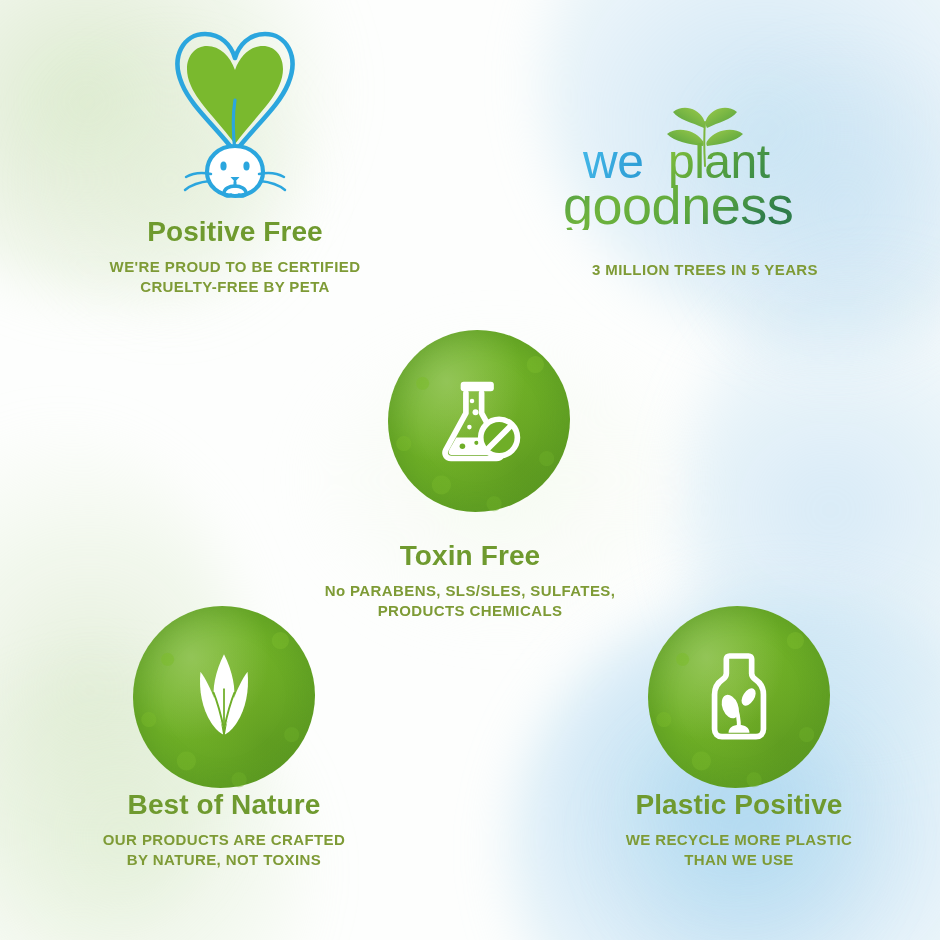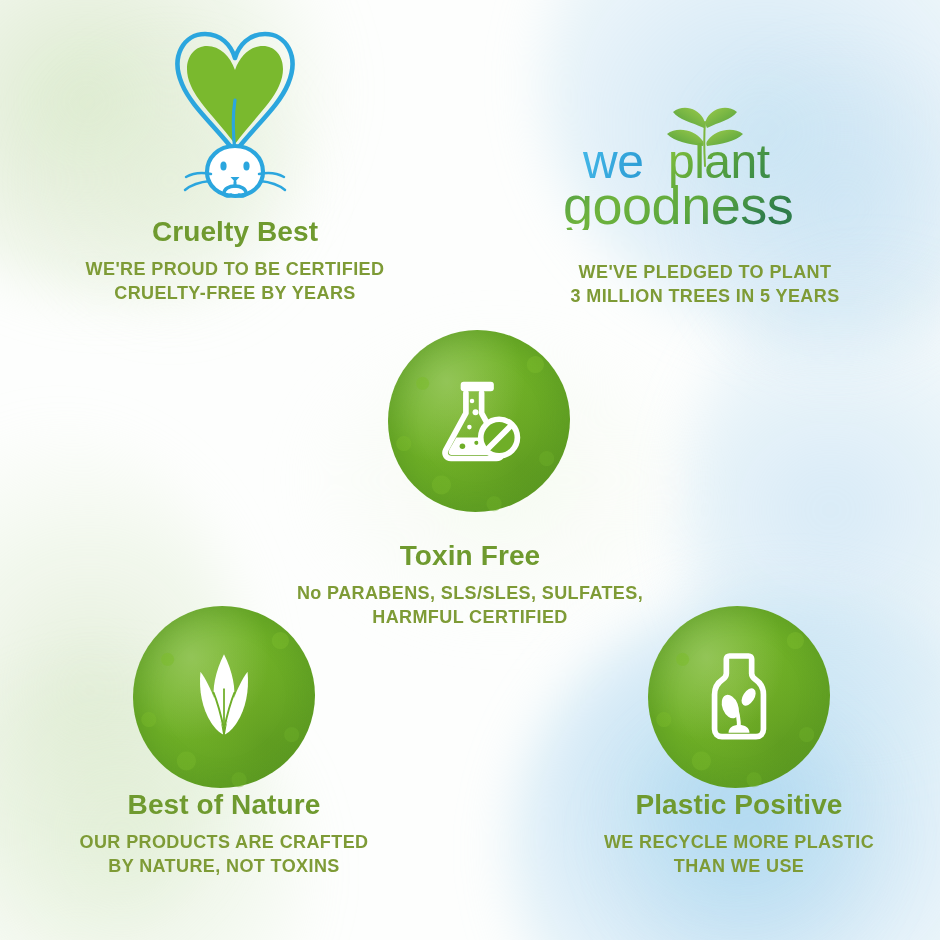--- a/index.html
+++ b/index.html
@@ -59,21 +59,21 @@
   .heading {
     font-size: 28px;
     font-weight: bold;
     color: #6f9a2f;
     letter-spacing: 0.1px;
     line-height: 1.1;
     white-space: nowrap;
   }
 
   .sub {
-    font-size: 18px;
+    font-size: 15px;
     font-weight: bold;
     color: #7e9b36;
     letter-spacing: 0.4px;
     line-height: 1.35;
     margin-top: 9px;
     white-space: nowrap;
   }
   .sub span { display: block; }
 
   
@@ -146,25 +146,25 @@
         <path d="M70 160 C 76 160 81 163 81 167 C 81 170 77 171 74 169" fill="none" stroke="#2ba6de" stroke-width="3.4" stroke-linecap="round"></path>
 
         <path d="M46 148 C 36 146 28 147 21 151" fill="none" stroke="#2ba6de" stroke-width="2.5" stroke-linecap="round"></path>
         <path d="M45 155 C 34 156 26 159 20 164" fill="none" stroke="#2ba6de" stroke-width="2.5" stroke-linecap="round"></path>
 
         <path d="M94 148 C 104 146 112 147 119 151" fill="none" stroke="#2ba6de" stroke-width="2.5" stroke-linecap="round"></path>
         <path d="M95 155 C 106 156 114 159 120 164" fill="none" stroke="#2ba6de" stroke-width="2.5" stroke-linecap="round"></path>
       </svg>
     </div>
 
-    <div class="heading" style="margin-top:16px;">Cruelty Best</div>
+    <div class="heading" style="margin-top:16px;">Positive Free</div>
 
     <div class="sub">
       <span>WE'RE PROUD TO BE CERTIFIED</span>
-      <span>CRUELTY-FREE BY YEARS</span>
+      <span>CRUELTY-FREE BY PETA</span>
     </div>
   </div>
 
   <div class="panel" style="left:470px; top:100px; width:470px;">
 
     <div style="position:relative;width:300px;height:130px;margin:0 auto;text-align:right;">
       <svg viewBox="0 0 300 130" width="300" height="130" aria-hidden="true">
         <defs>
           <linearGradient id="gradPlant" x1="0" y1="0" x2="1" y2="0.5">
             <stop offset="0%" stop-color="#8cc63f"></stop>
@@ -206,21 +206,20 @@
 
         <text x="28" y="78" font-family="&quot;Liberation Sans&quot;, sans-serif" font-size="48" fill="url(#gradWe)" letter-spacing="-0.5">we</text>
 
         <text x="113" y="78" font-family="&quot;Liberation Sans&quot;, sans-serif" font-size="48" fill="url(#gradPlant)" letter-spacing="-0.5">plant</text>
 
         <text x="8" y="124" font-family="&quot;Liberation Sans&quot;, sans-serif" font-size="54" fill="url(#gradGood)" letter-spacing="-0.5">goodness</text>
       </svg>
     </div>
 
     <div class="sub" style="margin-top:30px;">
-      <span>WE'VE PLEDGED TO PLANT</span>
       <span>3 MILLION TREES IN 5 YEARS</span>
     </div>
   </div>
 
   <div class="badge" style="left:388px; top:330px; width:182px; height:182px;">
     <svg viewBox="0 0 110 110" width="96" height="96" aria-hidden="true">
 
       <rect x="34" y="10" width="38" height="11" rx="3.5" fill="#ffffff"></rect>
 
       <path d="M40 23 L40 46 L17 88 C 14.5 93 17.5 98 23 98 L75 98 C 80.5 98 83.5 93 81 88 L58 46 L58 23" fill="none" stroke="#ffffff" stroke-width="6.5" stroke-linejoin="round" stroke-linecap="round"></path>
@@ -236,21 +235,21 @@
       <circle cx="78" cy="74" r="23" fill="#6fae28"></circle>
       <circle cx="78" cy="74" r="21" fill="none" stroke="#ffffff" stroke-width="6.5"></circle>
       <line x1="64" y1="88" x2="92" y2="60" stroke="#ffffff" stroke-width="6.5" stroke-linecap="round"></line>
     </svg>
   </div>
 
   <div class="panel" style="left:235px; top:541px; width:470px;">
     <div class="heading">Toxin Free</div>
     <div class="sub">
       <span>No PARABENS, SLS/SLES, SULFATES,</span>
-      <span>HARMFUL CERTIFIED</span>
+      <span>PRODUCTS CHEMICALS</span>
     </div>
   </div>
 
   <div class="badge" style="left:133px; top:606px; width:182px; height:182px;">
     <svg viewBox="0 0 110 110" width="96" height="96" aria-hidden="true">
 
       <path d="M55 6 C 45 26 41 46 44 62 C 46 74 51 84 55 92 C 59 84 64 74 66 62 C 69 46 65 26 55 6 Z" fill="#ffffff"></path>
 
       <path d="M28 26 C 26 48 30 68 40 84 C 45 92 50 96 54 98 C 52 86 49 72 45 60 C 40 46 34 34 28 26 Z" fill="#ffffff"></path>
 

